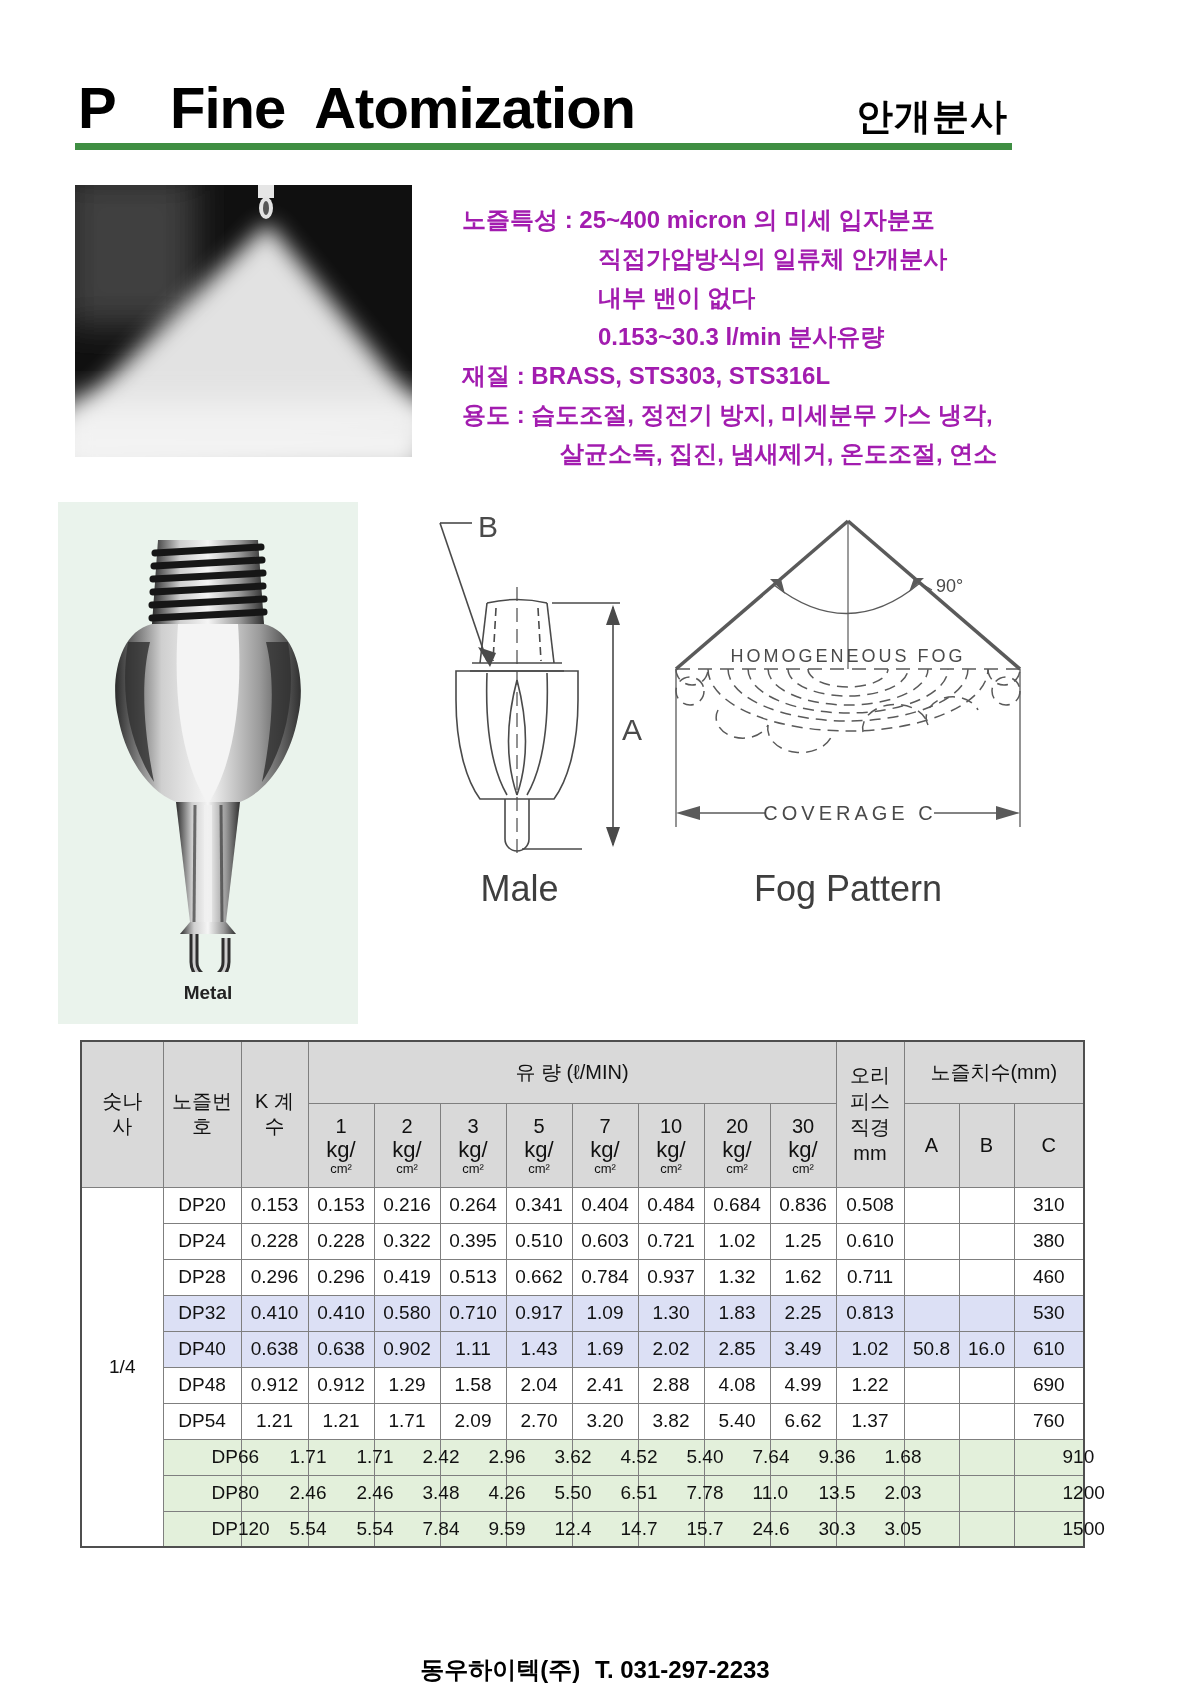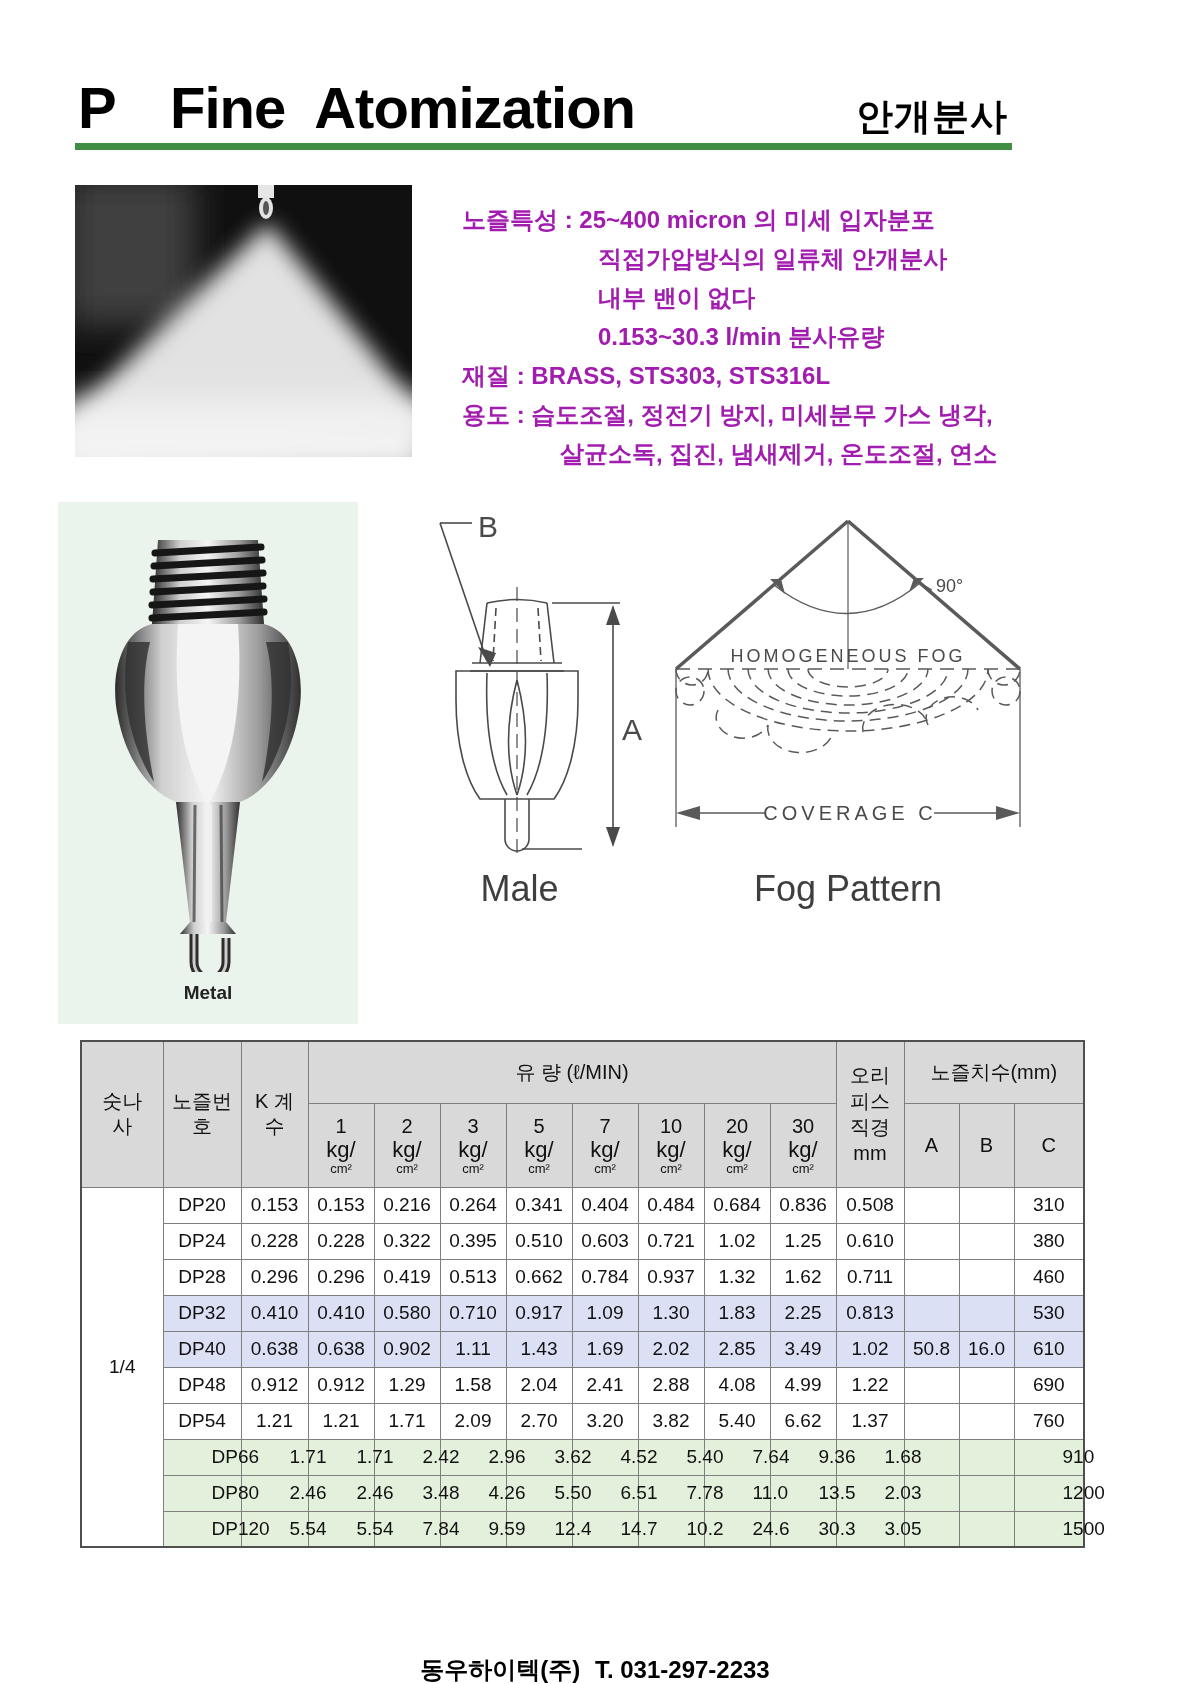--- a/index.html
+++ b/index.html
@@ -425,21 +425,21 @@
           <td>1200</td>
         </tr>
         <tr class="hl-green">
           <td>DP120</td>
           <td>5.54</td>
           <td>5.54</td>
           <td>7.84</td>
           <td>9.59</td>
           <td>12.4</td>
           <td>14.7</td>
-          <td>10.2</td>
+          <td>15.7</td>
           <td>24.6</td>
           <td>30.3</td>
           <td>3.05</td>
           <td></td>
           <td></td>
           <td>1500</td>
         </tr>
       </tbody>
   </table>
 

